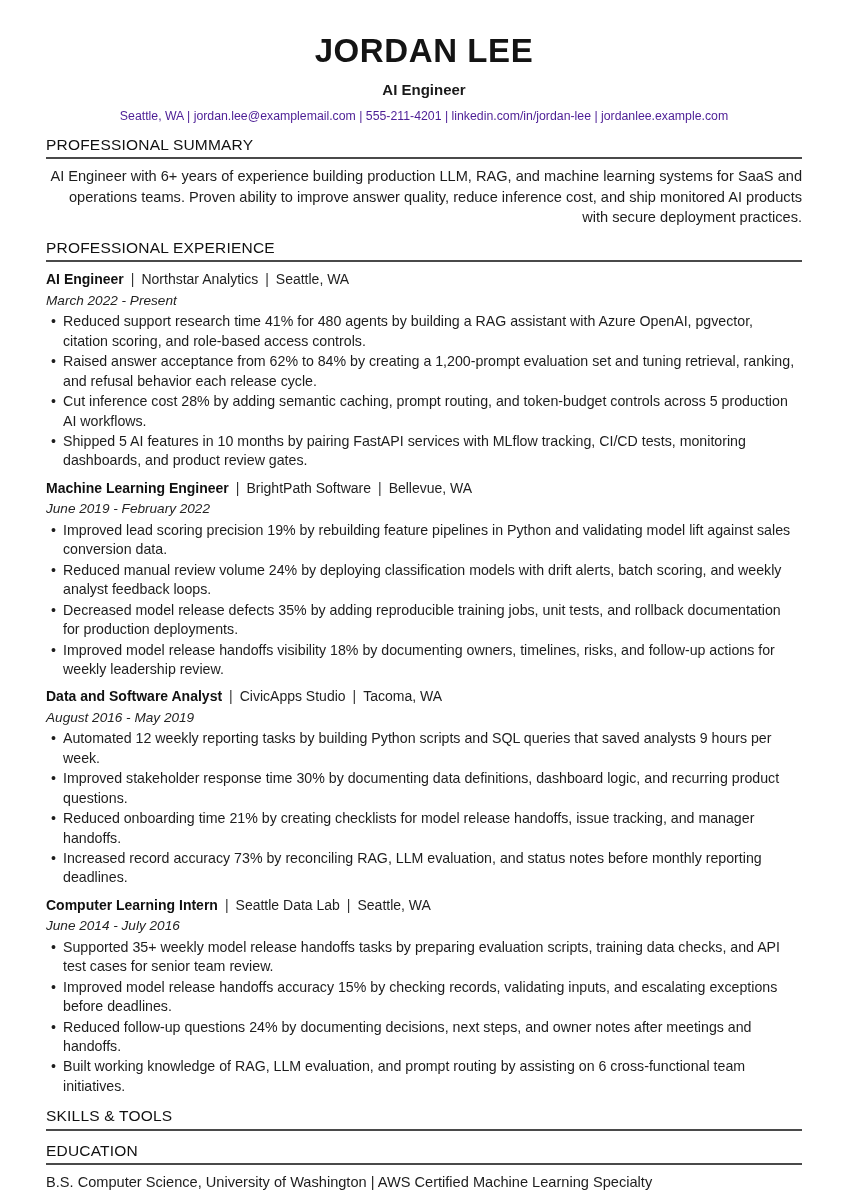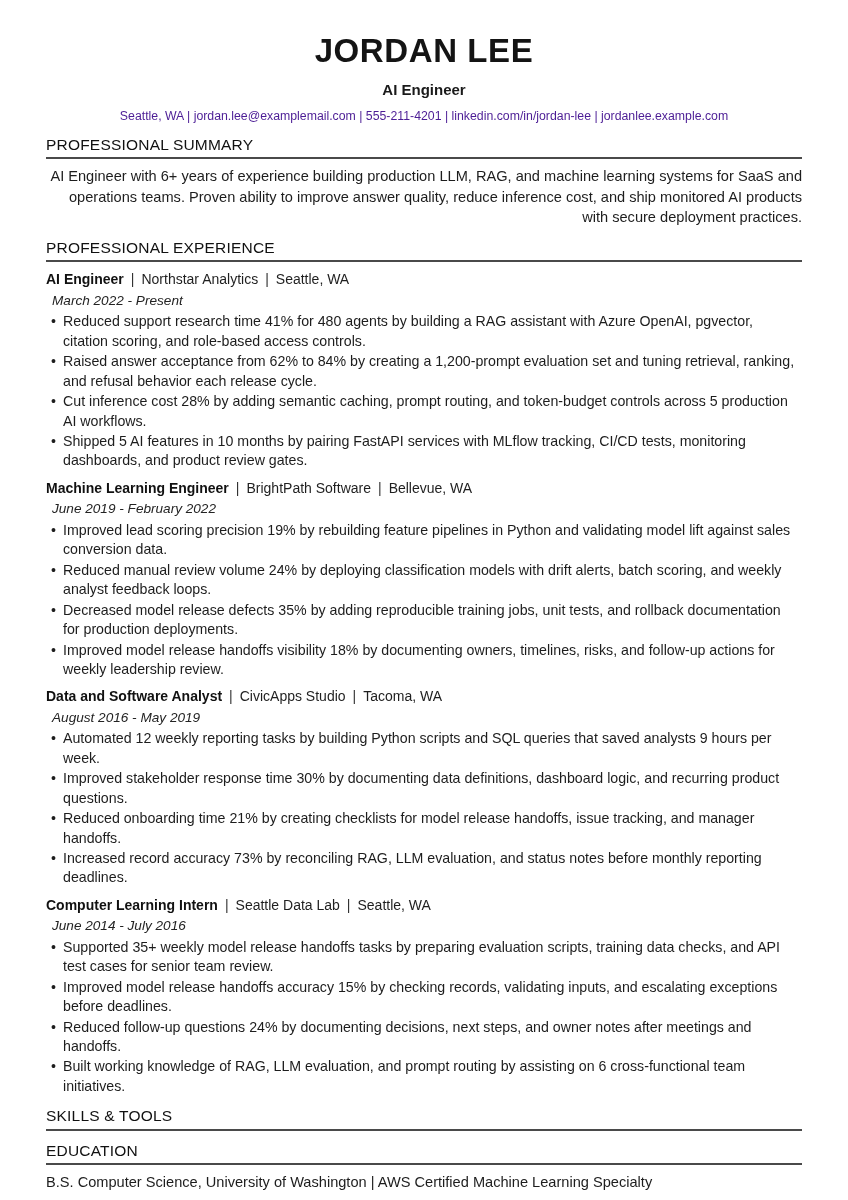--- a/index.html
+++ b/index.html
@@ -96,21 +96,21 @@
     padding: 0 7px;
   }
   .job-company, .job-location {
     font-weight: normal;
     color: #1f1f1f;
   }
   .job-dates {
     font-size: 13.6px;
     font-style: italic;
     color: #232323;
-    margin: 3px 0 0 6px;
+    margin: 3px 0 0 0;
     line-height: 1.3;
   }
   ul.bullets {
     list-style: none;
     margin: 3px 0 0 0;
     padding: 0;
   }
   ul.bullets > li {
     position: relative;
     font-size: 14.2px;

